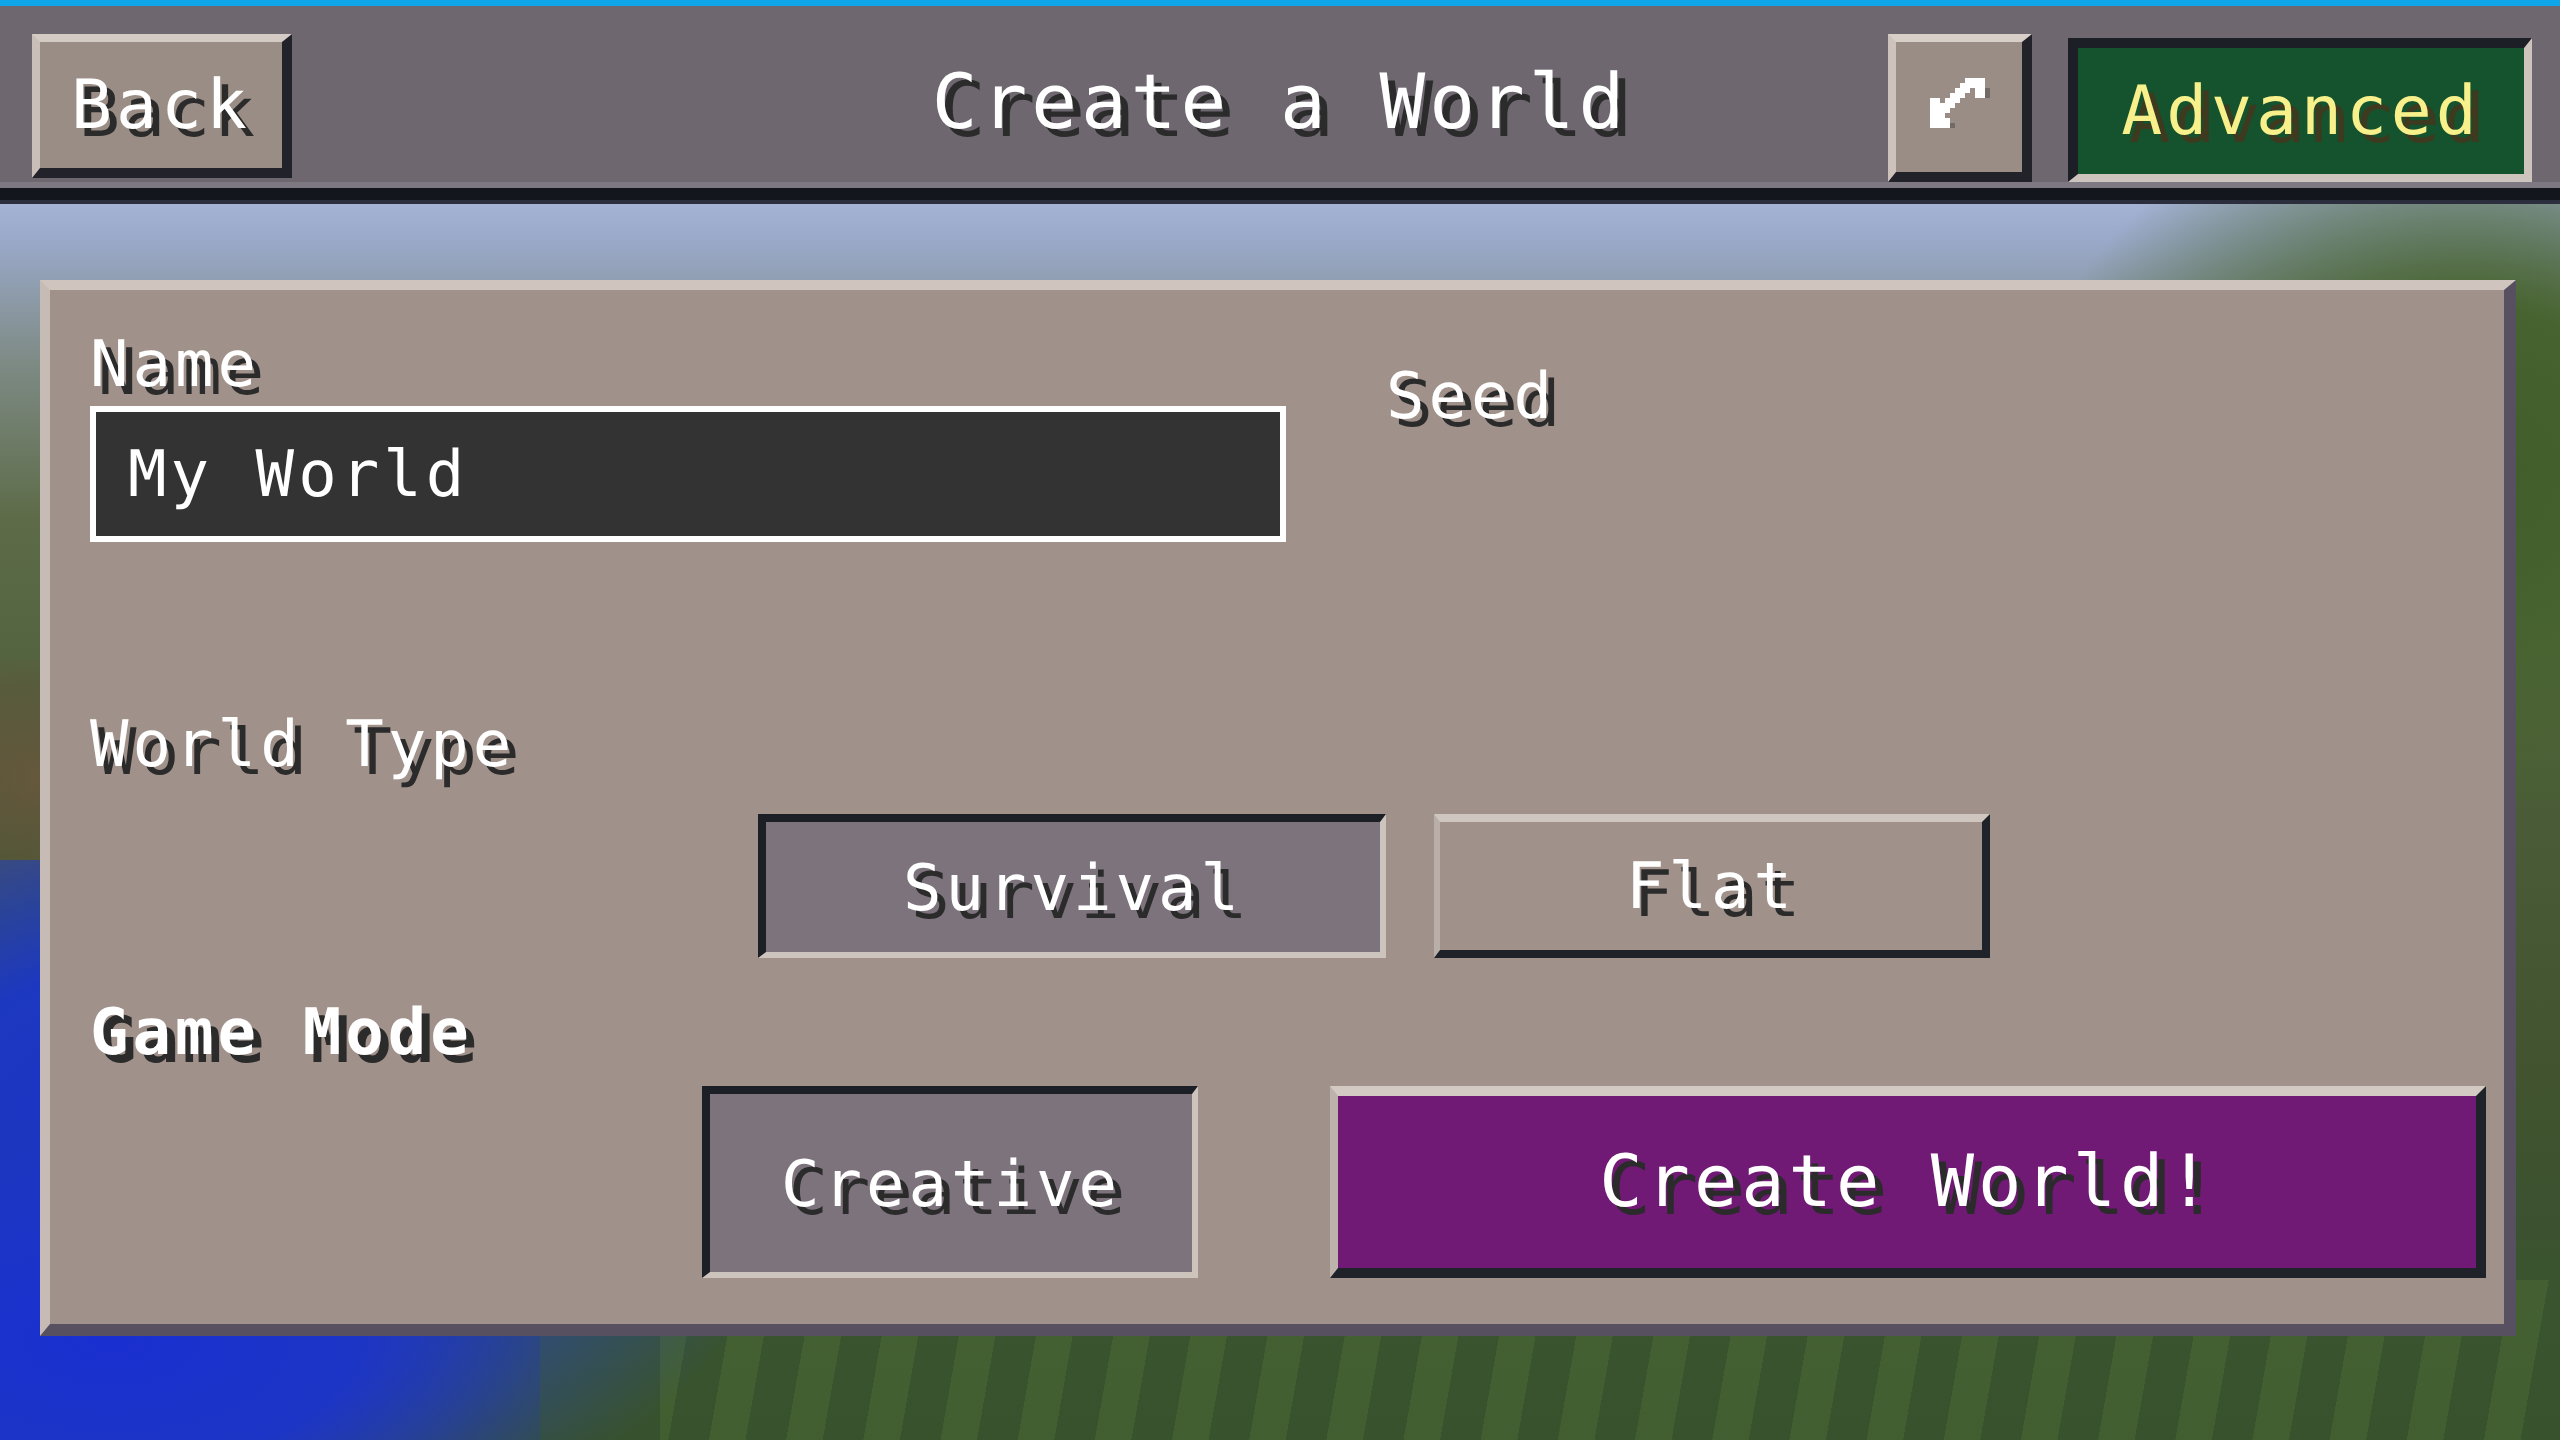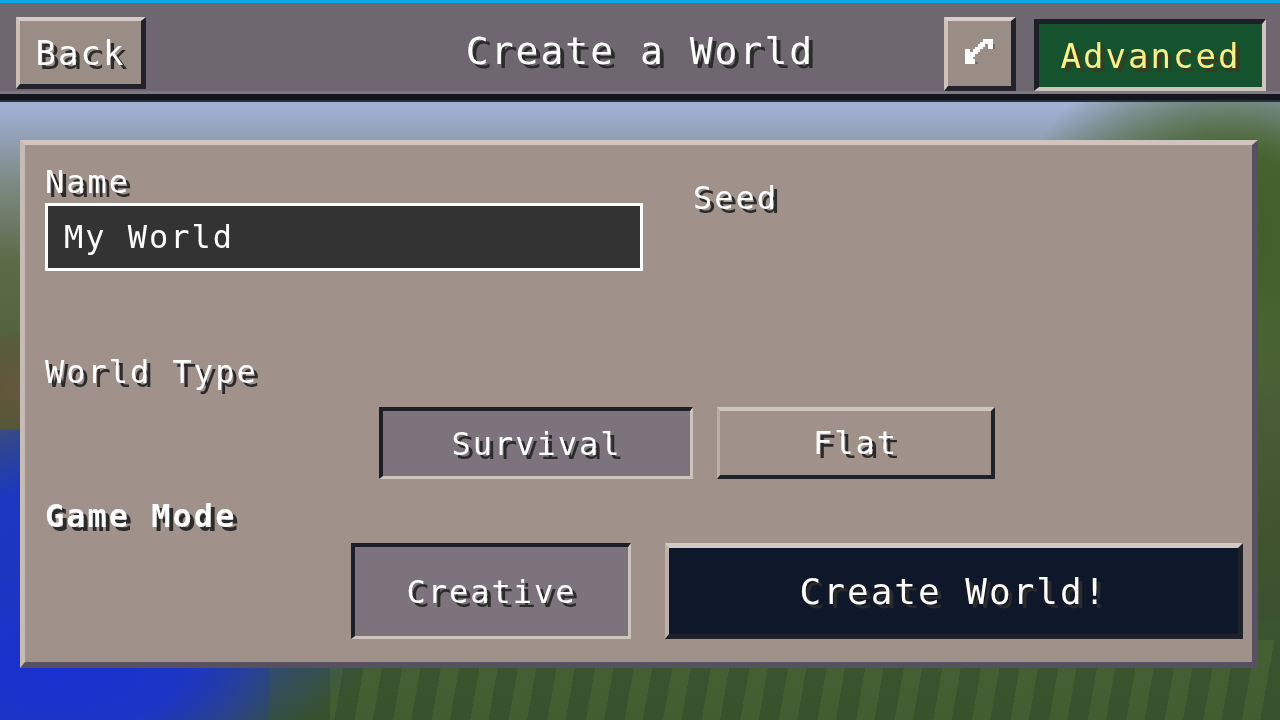--- a/index.html
+++ b/index.html
@@ -163,21 +163,21 @@
     background:#7d737c;
     border-top:4px solid #1d1f26;
     border-left:4px solid #1d1f26;
     border-right:3px solid #cdc4bd;
     border-bottom:3px solid #cdc4bd;
   }
   .opt-btn span { font-size:32px; }
 
   #create-world-button {
     position:absolute; left:640px; top:398px; width:578px; height:96px;
-    background:#0f172a;
+    background:#701a75;
     border-top:5px solid #d3cac3;
     border-left:4px solid #bdb3ac;
     border-right:5px solid #20222a;
     border-bottom:5px solid #20222a;
     display:flex; align-items:center; justify-content:center;
     cursor:pointer;
   }
   #create-world-button span { font-size:36px; }
 </style>
 </head>
@@ -244,21 +244,21 @@
 
   <div class="opt-btn selected" style="left:354px; top:262px; width:314px;">
     <span class="mc-text">Survival</span>
   </div>
   <div class="opt-btn unselected" style="left:692px; top:262px; width:278px;">
     <span class="mc-text">Flat</span>
   </div>
 
   <div class="field-label mc-text" style="left:20px; top:352px;font-weight:bold;">Game Mode</div>
 
-  <div class="opt-btn selected" style="left:326px; top:398px; width:280px; height:96px;">
+  <div class="opt-btn selected" style="left:326px; top:398px; width:248px; height:96px;">
     <span class="mc-text">Creative</span>
   </div>
 
   <div id="create-world-button">
     <span class="mc-text">Create World!</span>
   </div>
 
 </div>
 
 </body></html>

